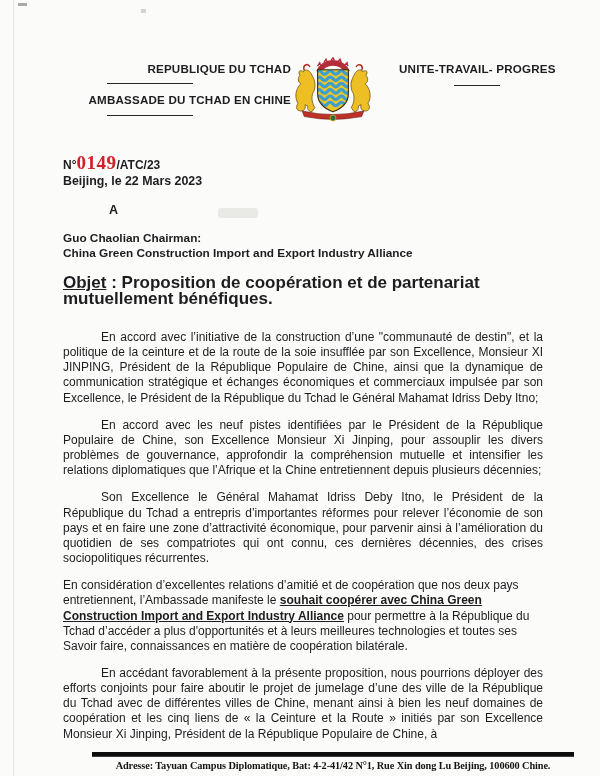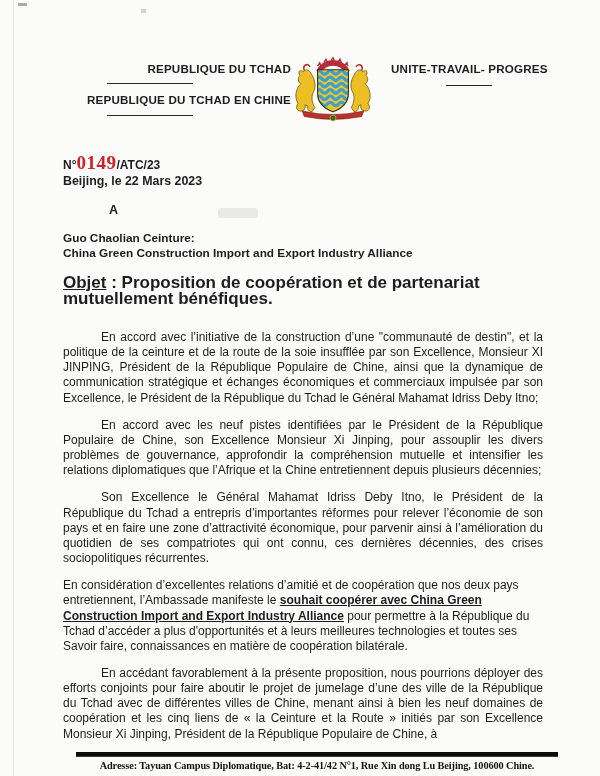--- a/index.html
+++ b/index.html
@@ -16,21 +16,21 @@
   .content { position:absolute; left:63px; top:62px; width:480px; }
 
   
   .hdr { display:flex; align-items:flex-start; }
   .hdr-left { width:228px; flex:none; }
   .hdr-line { font-weight:bold; font-size:11.6px; letter-spacing:.2px; white-space:nowrap;text-align:right; }
   .rule { border-top:1.7px solid #26262a; width:86px; }
   .rule-a { margin:8px 0 9px 44px; }
   .rule-b { margin:9px 0 0 44px; }
   .emblem { flex:none; width:84px; margin-top:-5px; }
-  .hdr-right { margin-left:16px; }
+  .hdr-right { margin-left:24px; }
   .rule-c { width:46px; margin:10px auto 0; }
 
   
   .ref-row { display:flex; justify-content:space-between; align-items:baseline; margin-top:25px;flex-direction:column; }
   .ref { white-space:nowrap; }
   .ref-pre { font-weight:bold; font-size:12px; }
   .ref-num { color:#cf2127; font-family:"Liberation Serif", serif; font-weight:bold; font-size:19px; letter-spacing:.5px; }
   .ref-suf { font-weight:bold; font-size:12px; }
   .date { font-weight:bold; font-size:12.4px; }
 
@@ -42,41 +42,41 @@
   .objet { margin-top:14px; font-weight:bold; font-size:17px; line-height:16px; }
   .objet-lbl { text-decoration:underline; }
 
   
   .body-txt { margin-top:23px; font-size:12px; line-height:15.15px; text-align:justify; }
   .para { margin:12px 0 0 0; text-indent:38px; }
   .para.flush { text-indent:0; text-align:left; }
   .bold { font-weight:bold;text-decoration:underline; }
 
   
-  .footer { position:absolute; left:76px; width:482px; top:752px; }
+  .footer { position:absolute; left:92px; width:482px; top:752px; }
   .fbar { height:4px; background:#0c0c0c; border-bottom:1px solid #3c3c3c; }
   .faddr { margin-top:3px; text-align:center; font-family:"Liberation Serif", serif;
            font-weight:bold; font-size:10.3px; letter-spacing:-.1px; white-space:nowrap; color:#141414; }
 </style>
 </head>
 <body>
 
 <div class="sheet">
   <div class="edge-line"></div>
   <div class="speck1"></div>
   <div class="speck2"></div>
   <div class="smudge"></div>
 
   <div class="content">
 
     <div class="hdr">
       <div class="hdr-left">
         <div class="hdr-line">REPUBLIQUE DU TCHAD</div>
         <div class="rule rule-a"></div>
-        <div class="hdr-line">REPUBLIQUE DU TCHAD EN CHINE</div>
+        <div class="hdr-line">AMBASSADE DU TCHAD EN CHINE</div>
         <div class="rule rule-b"></div>
       </div>
 
       <div class="emblem">
         <svg viewBox="0 0 120 94" width="84" height="66" aria-hidden="true">
           <defs>
             <clipPath id="sh">
                 <path d="M38 18 H82 V52 Q82 70 60 78 Q38 70 38 52 Z"></path>
               </clipPath>
           </defs>
@@ -114,21 +114,21 @@
 
     <div class="ref-row">
       <div class="ref">
         <span class="ref-pre">N°</span><span class="ref-num">0149</span><span class="ref-suf">/ATC/23</span>
       </div>
       <div class="date">Beijing, le 22 Mars 2023</div>
     </div>
 
     <div class="to">A</div>
     <div class="addr">
-      <div>Guo Chaolian Ceinture:</div>
+      <div>Guo Chaolian Chairman:</div>
       <div>China Green Construction Import and Export Industry Alliance</div>
     </div>
 
     <div class="objet">
       <span class="objet-lbl">Objet</span><span> : </span><span>Proposition de coopération et de partenariat mutuellement bénéfiques.</span>
     </div>
 
     <div class="body-txt">
       <p class="para">En accord avec l’initiative de la construction d’une "communauté de destin", et la politique de la ceinture et de la route de la soie insufflée par son Excellence, Monsieur XI JINPING, Président de la République Populaire de Chine, ainsi que la dynamique de communication stratégique et échanges économiques et commerciaux impulsée par son Excellence, le Président de la République du Tchad le Général Mahamat Idriss Deby Itno;</p>
       <p class="para">En accord avec les neuf pistes identifiées par le Président de la République Populaire de Chine, son Excellence Monsieur Xi Jinping, pour assouplir les divers problèmes de gouvernance, approfondir la compréhension mutuelle et intensifier les relations diplomatiques que l’Afrique et la Chine entretiennent depuis plusieurs décennies;</p>

